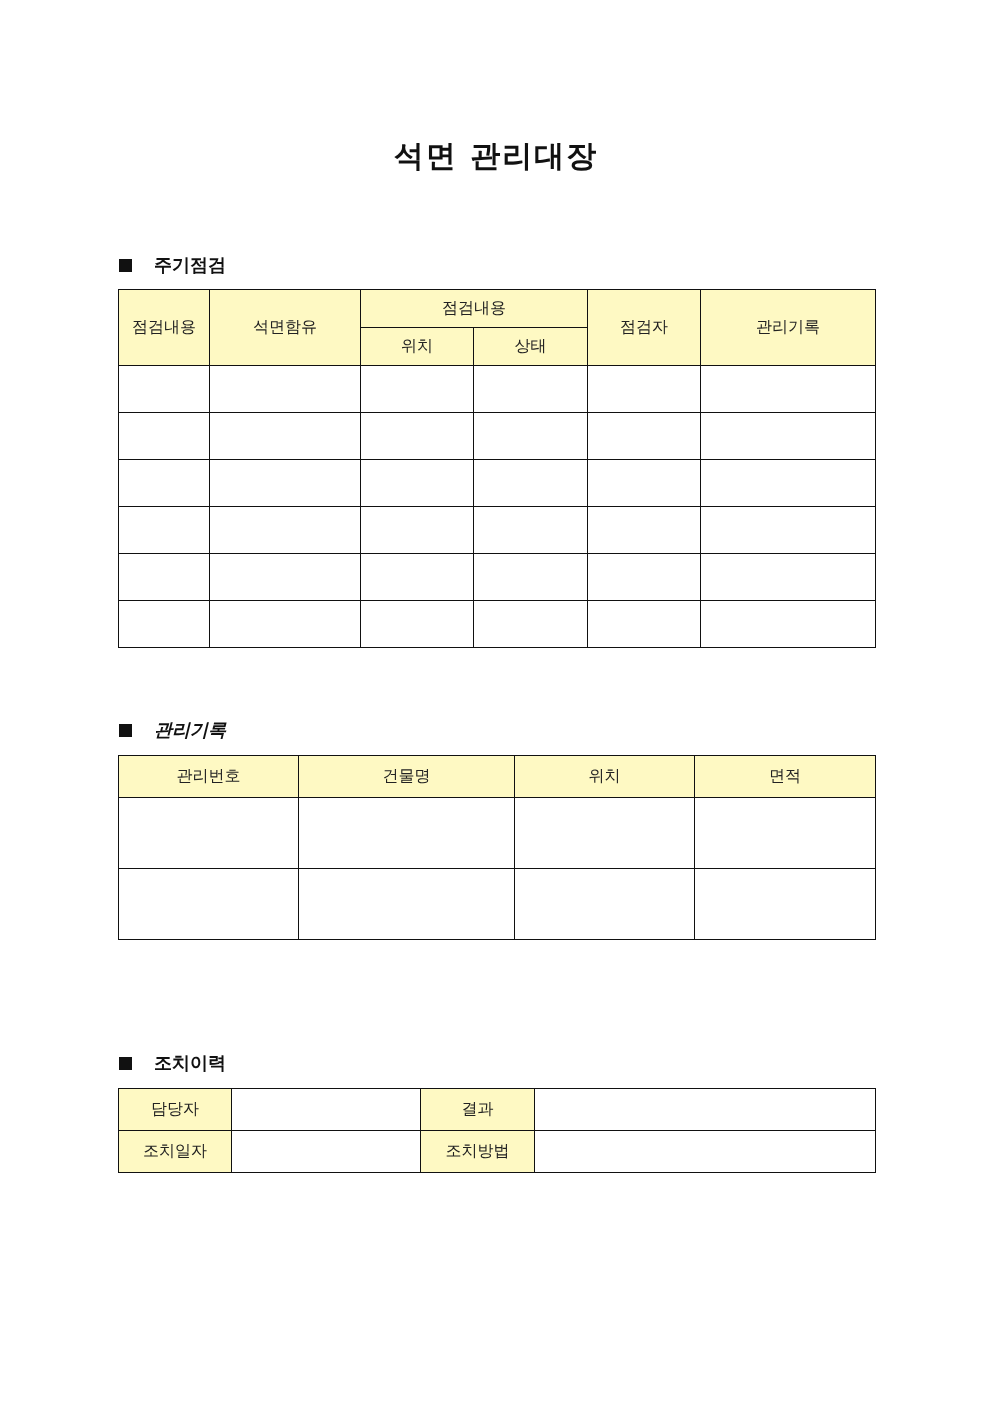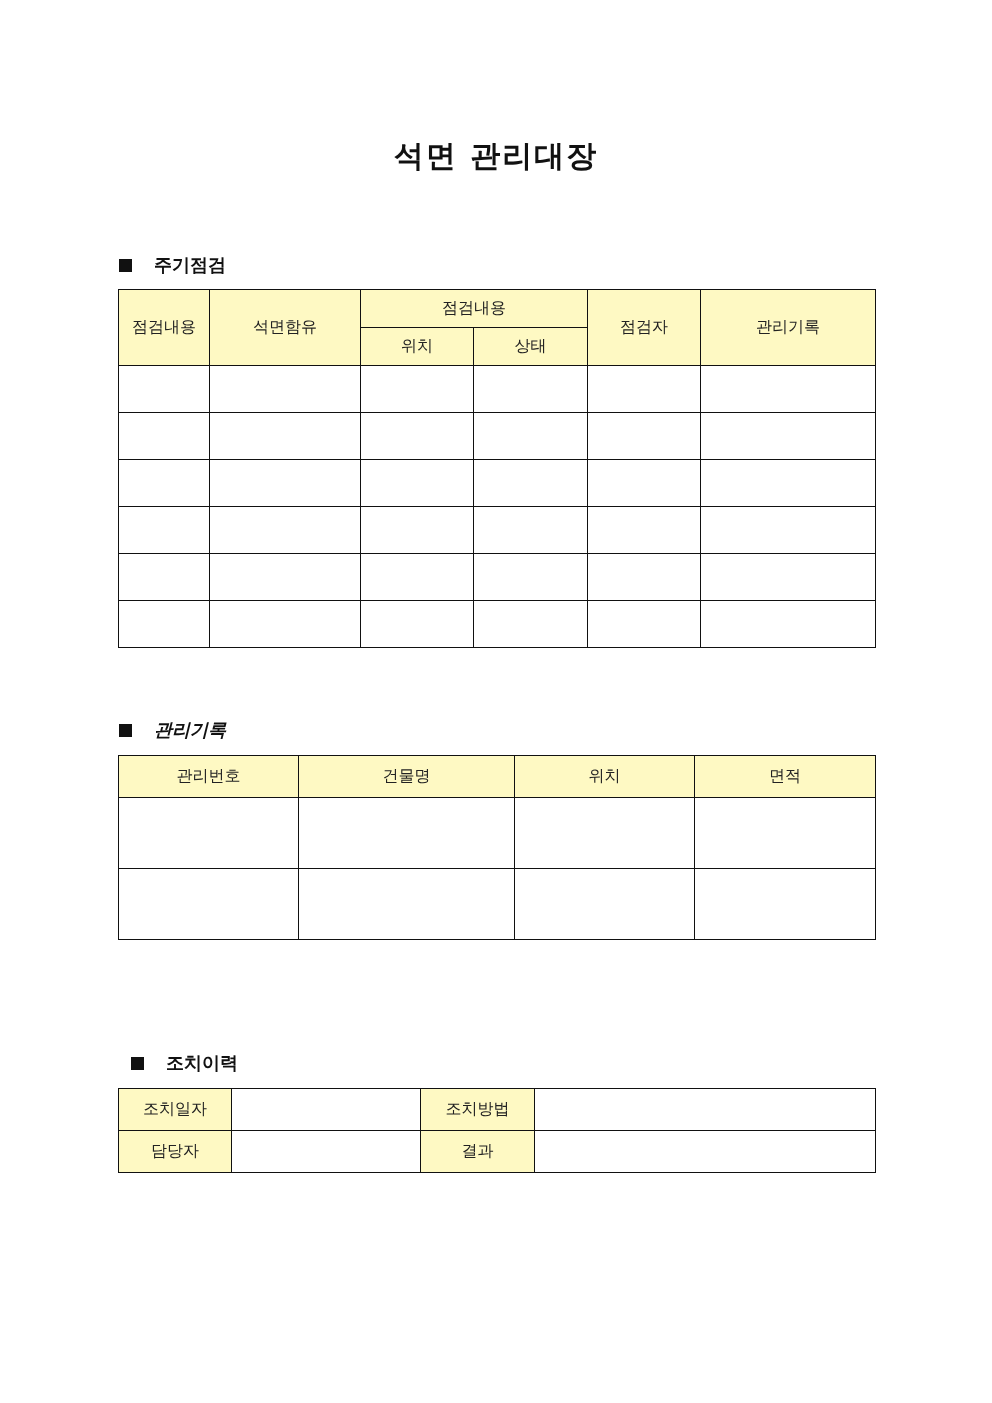--- a/index.html
+++ b/index.html
@@ -151,39 +151,39 @@
   </tr>
   <tr class="bd">
     <td></td>
     <td></td>
     <td></td>
     <td></td>
   </tr>
 </tbody>
   </table>
 
-<div class="section-heading" style="top:1051px;margin-left:12px;">
+<div class="section-heading" style="top:1051px;">
   <span class="sq"></span>
   <span>조치이력</span>
 </div>
 
 <table id="t3">
   <colgroup>
     <col style="width:113px">
       <col style="width:189px">
       <col style="width:114px">
       <col style="width:341px">
   </colgroup>
   <tbody>
       <tr>
+    <th>담당자</th>
+    <td></td>
+    <th>결과</th>
+    <td></td>
+  </tr>
+  <tr>
     <th>조치일자</th>
     <td></td>
     <th>조치방법</th>
-    <td></td>
-  </tr>
-  <tr>
-    <th>담당자</th>
-    <td></td>
-    <th>결과</th>
     <td></td>
   </tr>
 </tbody>
   </table>
 
 </body></html>

